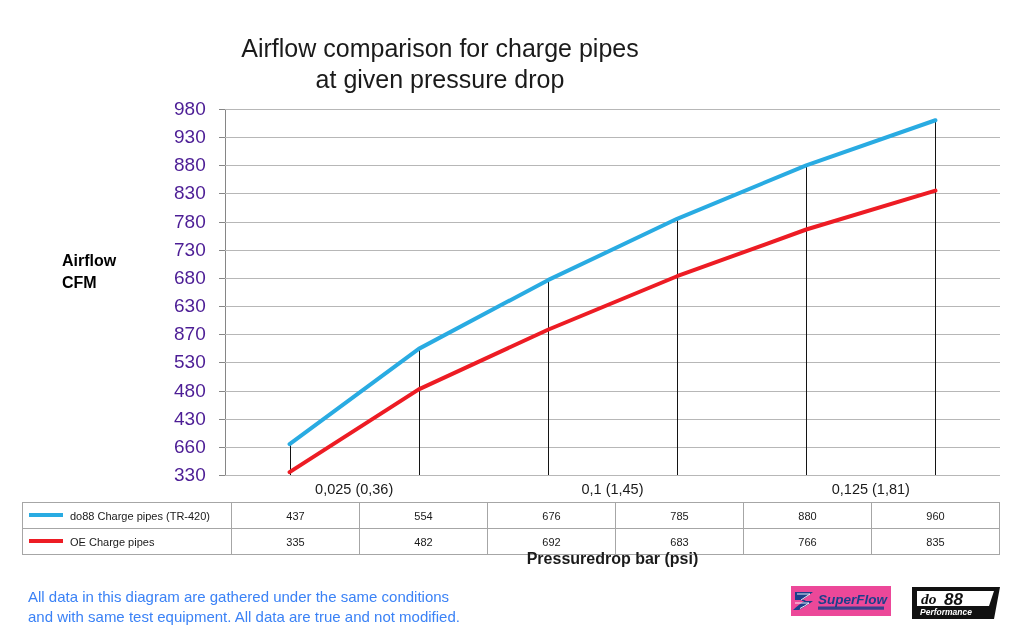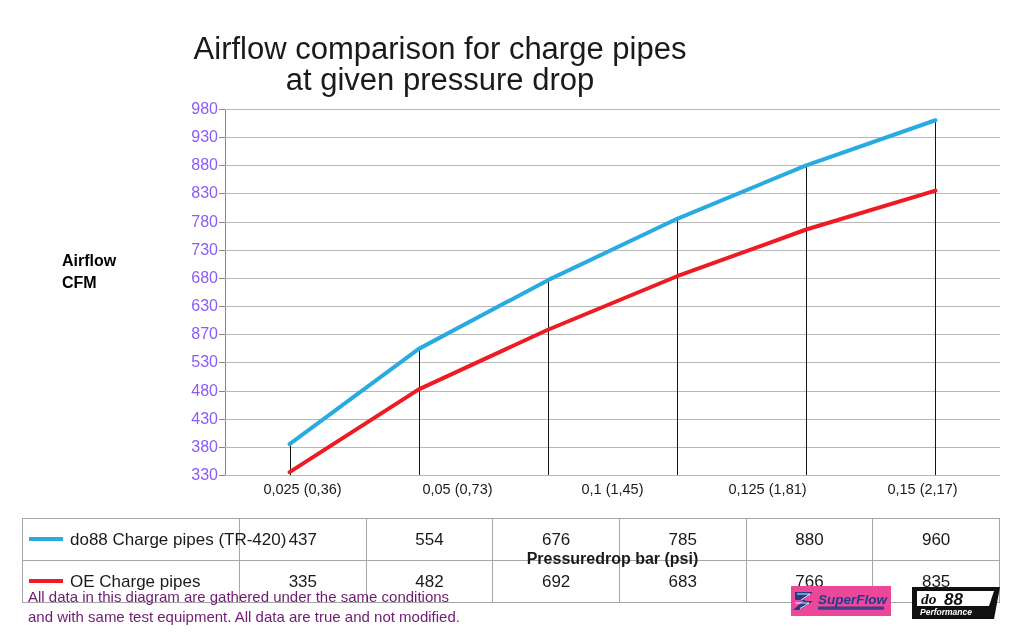--- a/index.html
+++ b/index.html
@@ -16,21 +16,21 @@
     overflow: hidden;
   }
 
   
   #chart-title {
     position: absolute;
     left: 0;
     top: 33px;
     width: 880px;
     text-align: center;
-    font-size: 31px;
+    font-size: 25px;
     line-height: 31px;
     color: #1a1a1a;
     font-weight: 400;
     white-space: pre-line;
   }
 
   
   #y-axis-title {
     position: absolute;
     left: 62px;
@@ -70,24 +70,24 @@
     position: absolute;
     width: 6px;
     height: 1px;
     background: #868686;
     left: -6px;
   }
   .y-tick-label {
     position: absolute;
     right: 0;
     width: 44px;
-    text-align: right;
-    font-size: 16px;
+    text-align: left;
+    font-size: 19px;
     line-height: 14px;
-    color: #8b5cf6;
+    color: #4c1d95;
   }
   #y-tick-labels {
     position: absolute;
     left: 172px;
     top: 109px;
     width: 46px;
     height: 366px;
   }
 
   .droplineinner {
@@ -127,23 +127,23 @@
     position: absolute;
     left: 22px;
     top: 476px;
     width: 978px;
     border-collapse: collapse;
     table-layout: fixed;
   }
   #data-table td {
     border: 1px solid #a6a6a6;
     height: 25px;
-    font-size: 17px;
+    font-size: 11px;
     color: #1a1a1a;
-    padding: 8px;
+    padding: 0;
   }
   #data-table td.label-cell {
     width: 203px;
     padding-left: 6px;
     text-align: left;
     white-space: nowrap;
   }
   #data-table td.value-cell {
     text-align: center;
   }
@@ -179,21 +179,21 @@
     color: #1a1a1a;
   }
 
   
   #footer-note {
     position: absolute;
     left: 28px;
     top: 587px;
     font-size: 15px;
     line-height: 20px;
-    color: #701a75;
+    color: #3b82f6;
     white-space: pre-line;
   }
 
   
   #logo-superflow {
     position: absolute;
     left: 791px;
     top: 586px;
     width: 100px;
     height: 30px;
@@ -222,21 +222,21 @@
     <div class="y-tick-label" style="top: 49.3077px;">880</div>
     <div class="y-tick-label" style="top: 77.4615px;">830</div>
     <div class="y-tick-label" style="top: 105.615px;">780</div>
     <div class="y-tick-label" style="top: 133.769px;">730</div>
     <div class="y-tick-label" style="top: 161.923px;">680</div>
     <div class="y-tick-label" style="top: 190.077px;">630</div>
     <div class="y-tick-label" style="top: 218.231px;">870</div>
     <div class="y-tick-label" style="top: 246.385px;">530</div>
     <div class="y-tick-label" style="top: 274.538px;">480</div>
     <div class="y-tick-label" style="top: 302.692px;">430</div>
-    <div class="y-tick-label" style="top: 330.846px;">380</div>
+    <div class="y-tick-label" style="top: 330.846px;">660</div>
     <div class="y-tick-label" style="top: 359px;">330</div>
   </div>
 
 <div id="plot-area">
   <div class="axis-line-left"></div>
   <div id="gridlines">
       <div class="gridline" style="top: 0px;"></div>
       <div class="tick-mark" style="top: 0px;"></div>
       <div class="gridline" style="top: 28.1538px;"></div>
       <div class="tick-mark" style="top: 28.1538px;"></div>
@@ -274,24 +274,22 @@
       <div class="droplineinner" style="left: 710.417px; top: 11.2615px; height: 354.738px; background: rgb(20, 20, 20);"></div>
     </div>
   <svg id="series-svg" viewBox="0 0 775 366" preserveAspectRatio="none">
       <polyline points="64.58333333333333,335.03076923076924 193.75,239.87076923076924 322.91666666666663,171.17538461538464 452.0833333333333,109.80000000000001 581.25,56.30769230769232 710.4166666666666,11.261538461538464" fill="none" stroke="#29ABE2" stroke-width="4" stroke-linejoin="round" stroke-linecap="round"></polyline>
       <polyline points="64.58333333333333,363.18461538461537 193.75,280.4123076923077 322.91666666666663,220.72615384615384 452.0833333333333,167.23384615384614 581.25,120.49846153846153 710.4166666666666,81.64615384615382" fill="none" stroke="#ED1C24" stroke-width="4" stroke-linejoin="round" stroke-linecap="round"></polyline>
     </svg>
 </div>
 
 <div id="category-row">
     <div class="cat-cell">0,025 (0,36)</div>
-    <div class="cat-cell">0,05 (0,73)</div>
     <div class="cat-cell">0,1 (1,45)</div>
     <div class="cat-cell">0,125 (1,81)</div>
-    <div class="cat-cell">0,15 (2,17)</div>
   </div>
 
 <table id="data-table">
   <tbody id="data-table-body">
       <tr class="spacer-row">
         <td class="label-cell"></td>
         <td class="value-cell"></td>
         <td class="value-cell"></td>
         <td class="value-cell"></td>
         <td class="value-cell"></td>

